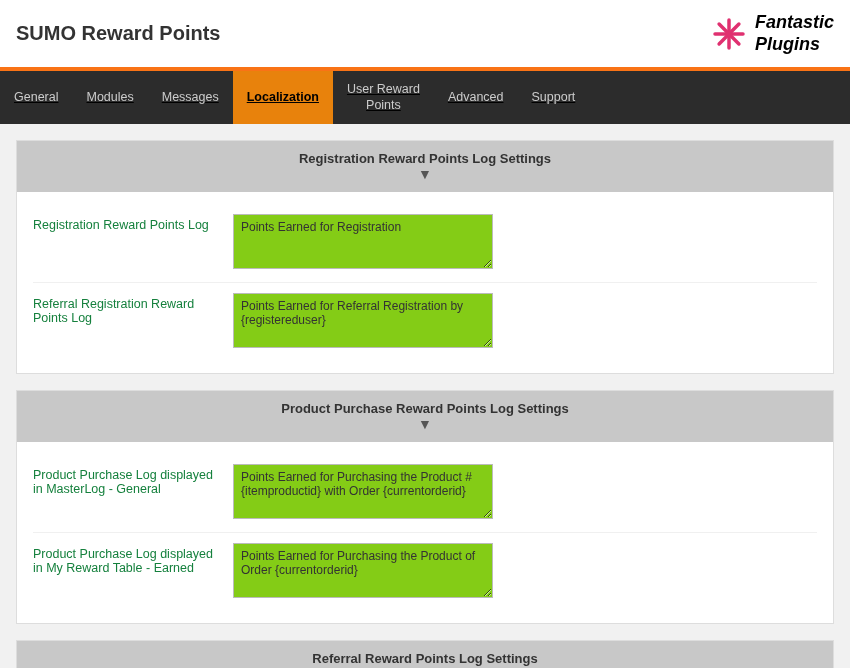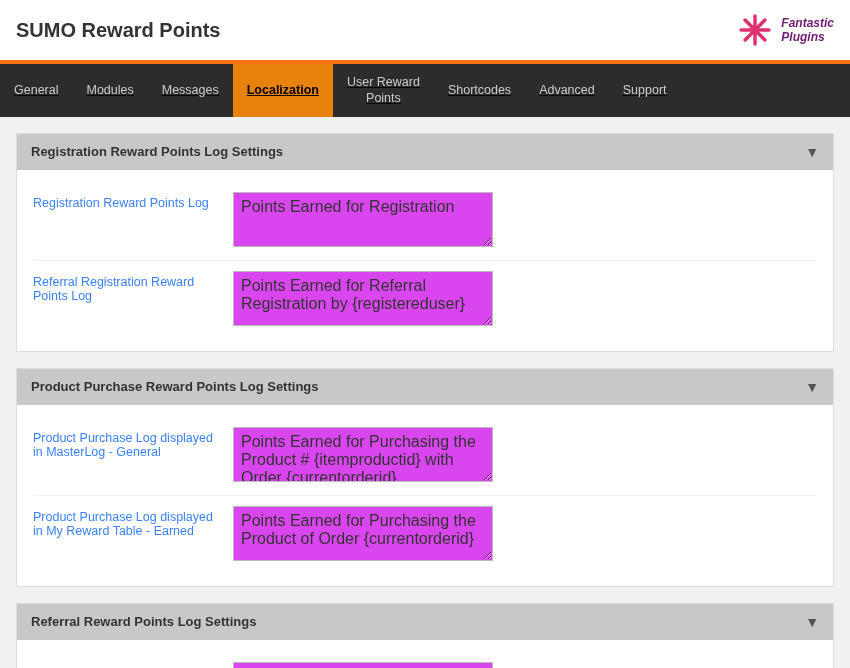--- a/index.html
+++ b/index.html
@@ -3,44 +3,44 @@
   <meta charset="utf-8">
   <style>
     * { box-sizing: border-box; margin: 0; padding: 0; }
     body { font-family: Arial, sans-serif; font-size: 13px; background: #f1f1f1; width: 850px; }
 
     
     .header { background: #fff; padding: 12px 16px; display: flex; align-items: center; justify-content: space-between; border-bottom: 4px solid #f97316; }
     .header-title { font-size: 20px; font-weight: bold; color: #333; }
     .logo-area { display: flex; align-items: center; gap: 8px; }
     .logo-icon { width: 36px; height: 36px; }
-    .logo-text { font-size: 12px; font-weight: bold; color: #701a75; font-style: italic; line-height: 1.2; }
+    .logo-text { font-size: 18px; font-weight: bold; color: #000000; font-style: italic; line-height: 1.2; }
     .logo-text span { display: block; }
 
     
     .nav { background: #2c2c2c; display: flex; align-items: stretch; text-decoration: underline; }
     .nav-item { color: #ccc; padding: 10px 14px; cursor: pointer; font-size: 12.5px; text-align: center; display: flex; align-items: center; justify-content: center; line-height: 1.3; white-space: nowrap; }
     .nav-item.active { background: #e8820c; color: #000000; font-weight: bold; }
 
     
     .content { padding: 16px; }
 
     
     .section { background: #fff; border: 1px solid #ddd; margin-bottom: 16px; }
-    .section-header { background: #c8c8c8; padding: 10px 14px; display: flex; justify-content: space-between; align-items: center; }
+    .section-header { background: #c8c8c8; padding: 10px 14px; display: flex; justify-content: space-between; align-items: center; flex-direction: column; }
     .section-title { font-size: 13px; font-weight: bold; color: #333; }
     .section-toggle { color: #555; font-size: 14px; }
     .section-body { padding: 12px 16px; }
 
     
     .form-row { display: flex; align-items: flex-start; padding: 10px 0; border-bottom: 1px solid #f0f0f0; }
     .form-row:last-child { border-bottom: none; }
-    .form-label { width: 200px; min-width: 200px; color: #3b82f6; font-size: 12.5px; padding-top: 4px; padding-right: 16px; }
+    .form-label { width: 200px; min-width: 200px; color: #15803d; font-size: 12.5px; padding-top: 4px; padding-right: 16px; }
     .form-field { flex: 1; }
-    .form-field textarea { width: 100%; max-width: 260px; height: 55px; border: 1px solid #bbb; padding: 5px 7px; font-size: 16px; resize: vertical; font-family: Arial, sans-serif; color: #333; background: #d946ef; }
+    .form-field textarea { width: 100%; max-width: 260px; height: 55px; border: 1px solid #bbb; padding: 5px 7px; font-size: 12px; resize: vertical; font-family: Arial, sans-serif; color: #333; background: #84cc16; }
   </style>
 </head>
 <body>
 
 <div class="header">
   <div class="header-title">SUMO Reward Points</div>
   <div class="logo-area">
 
     <svg class="logo-icon" viewBox="0 0 36 36">
       <g transform="translate(18,18)">
@@ -56,21 +56,20 @@
     </div>
   </div>
 </div>
 
 <nav class="nav">
 <div class="nav-item">General</div>
     <div class="nav-item">Modules</div>
     <div class="nav-item">Messages</div>
     <div class="nav-item active">Localization</div>
     <div class="nav-item">User Reward<br>Points</div>
-    <div class="nav-item">Shortcodes</div>
     <div class="nav-item">Advanced</div>
     <div class="nav-item">Support</div>
   </nav>
 
 <div class="content">
 <div class="section">
       <div class="section-header">
         <span class="section-title">Registration Reward Points Log Settings</span>
         <span class="section-toggle">▼</span>
       </div>

